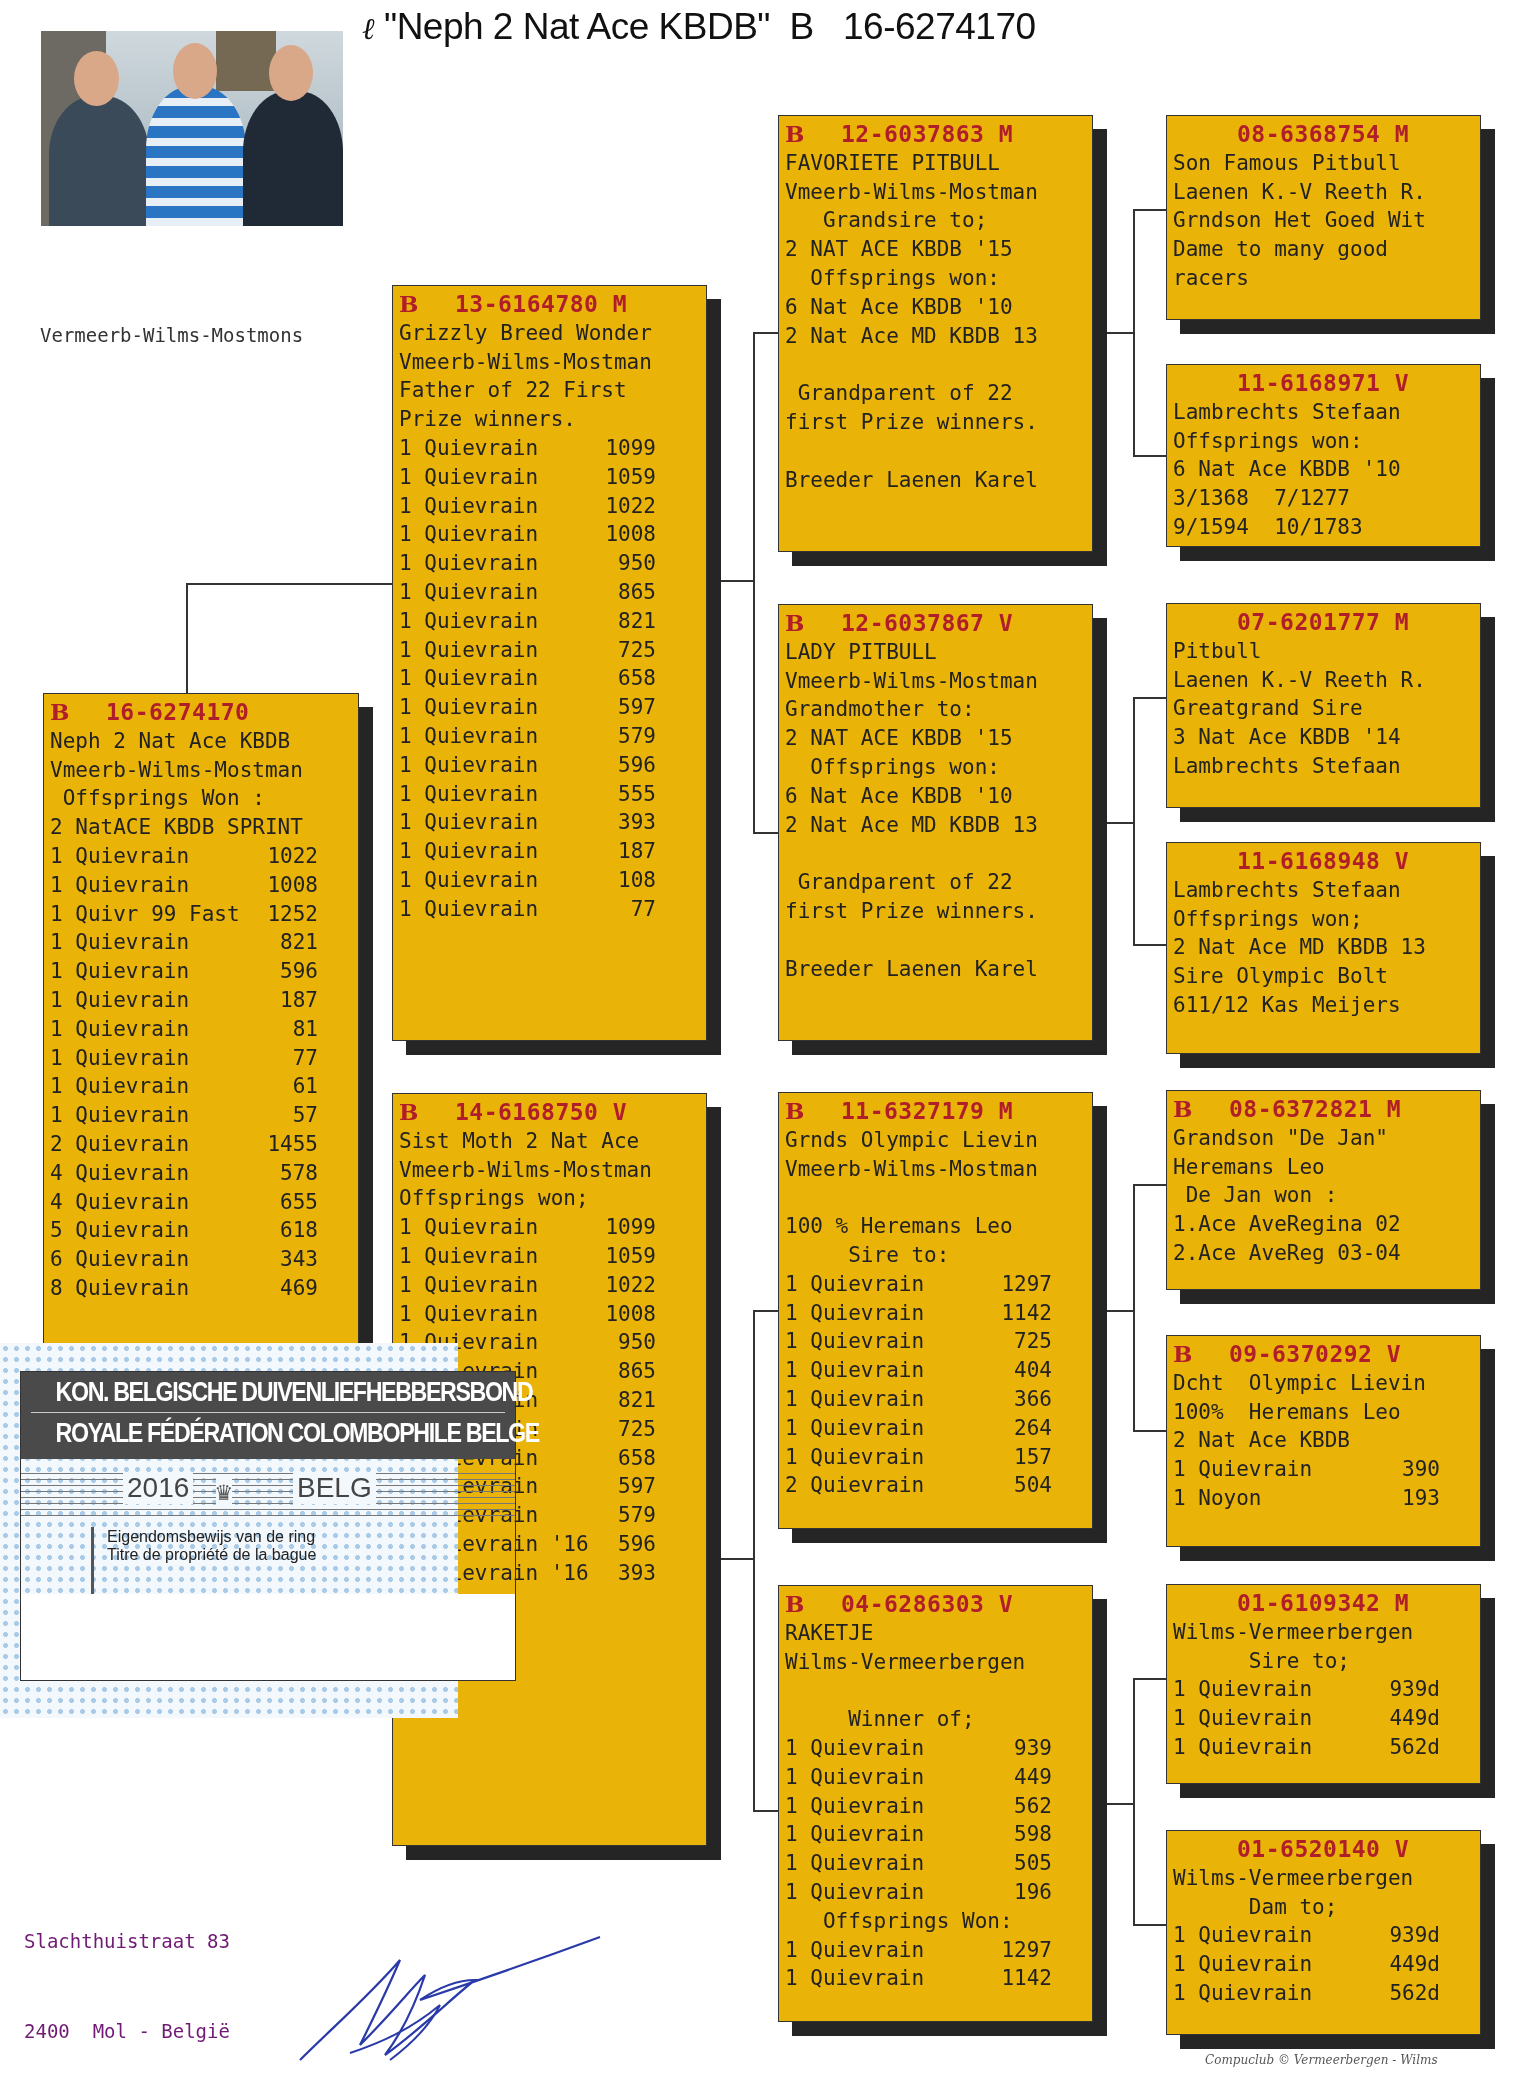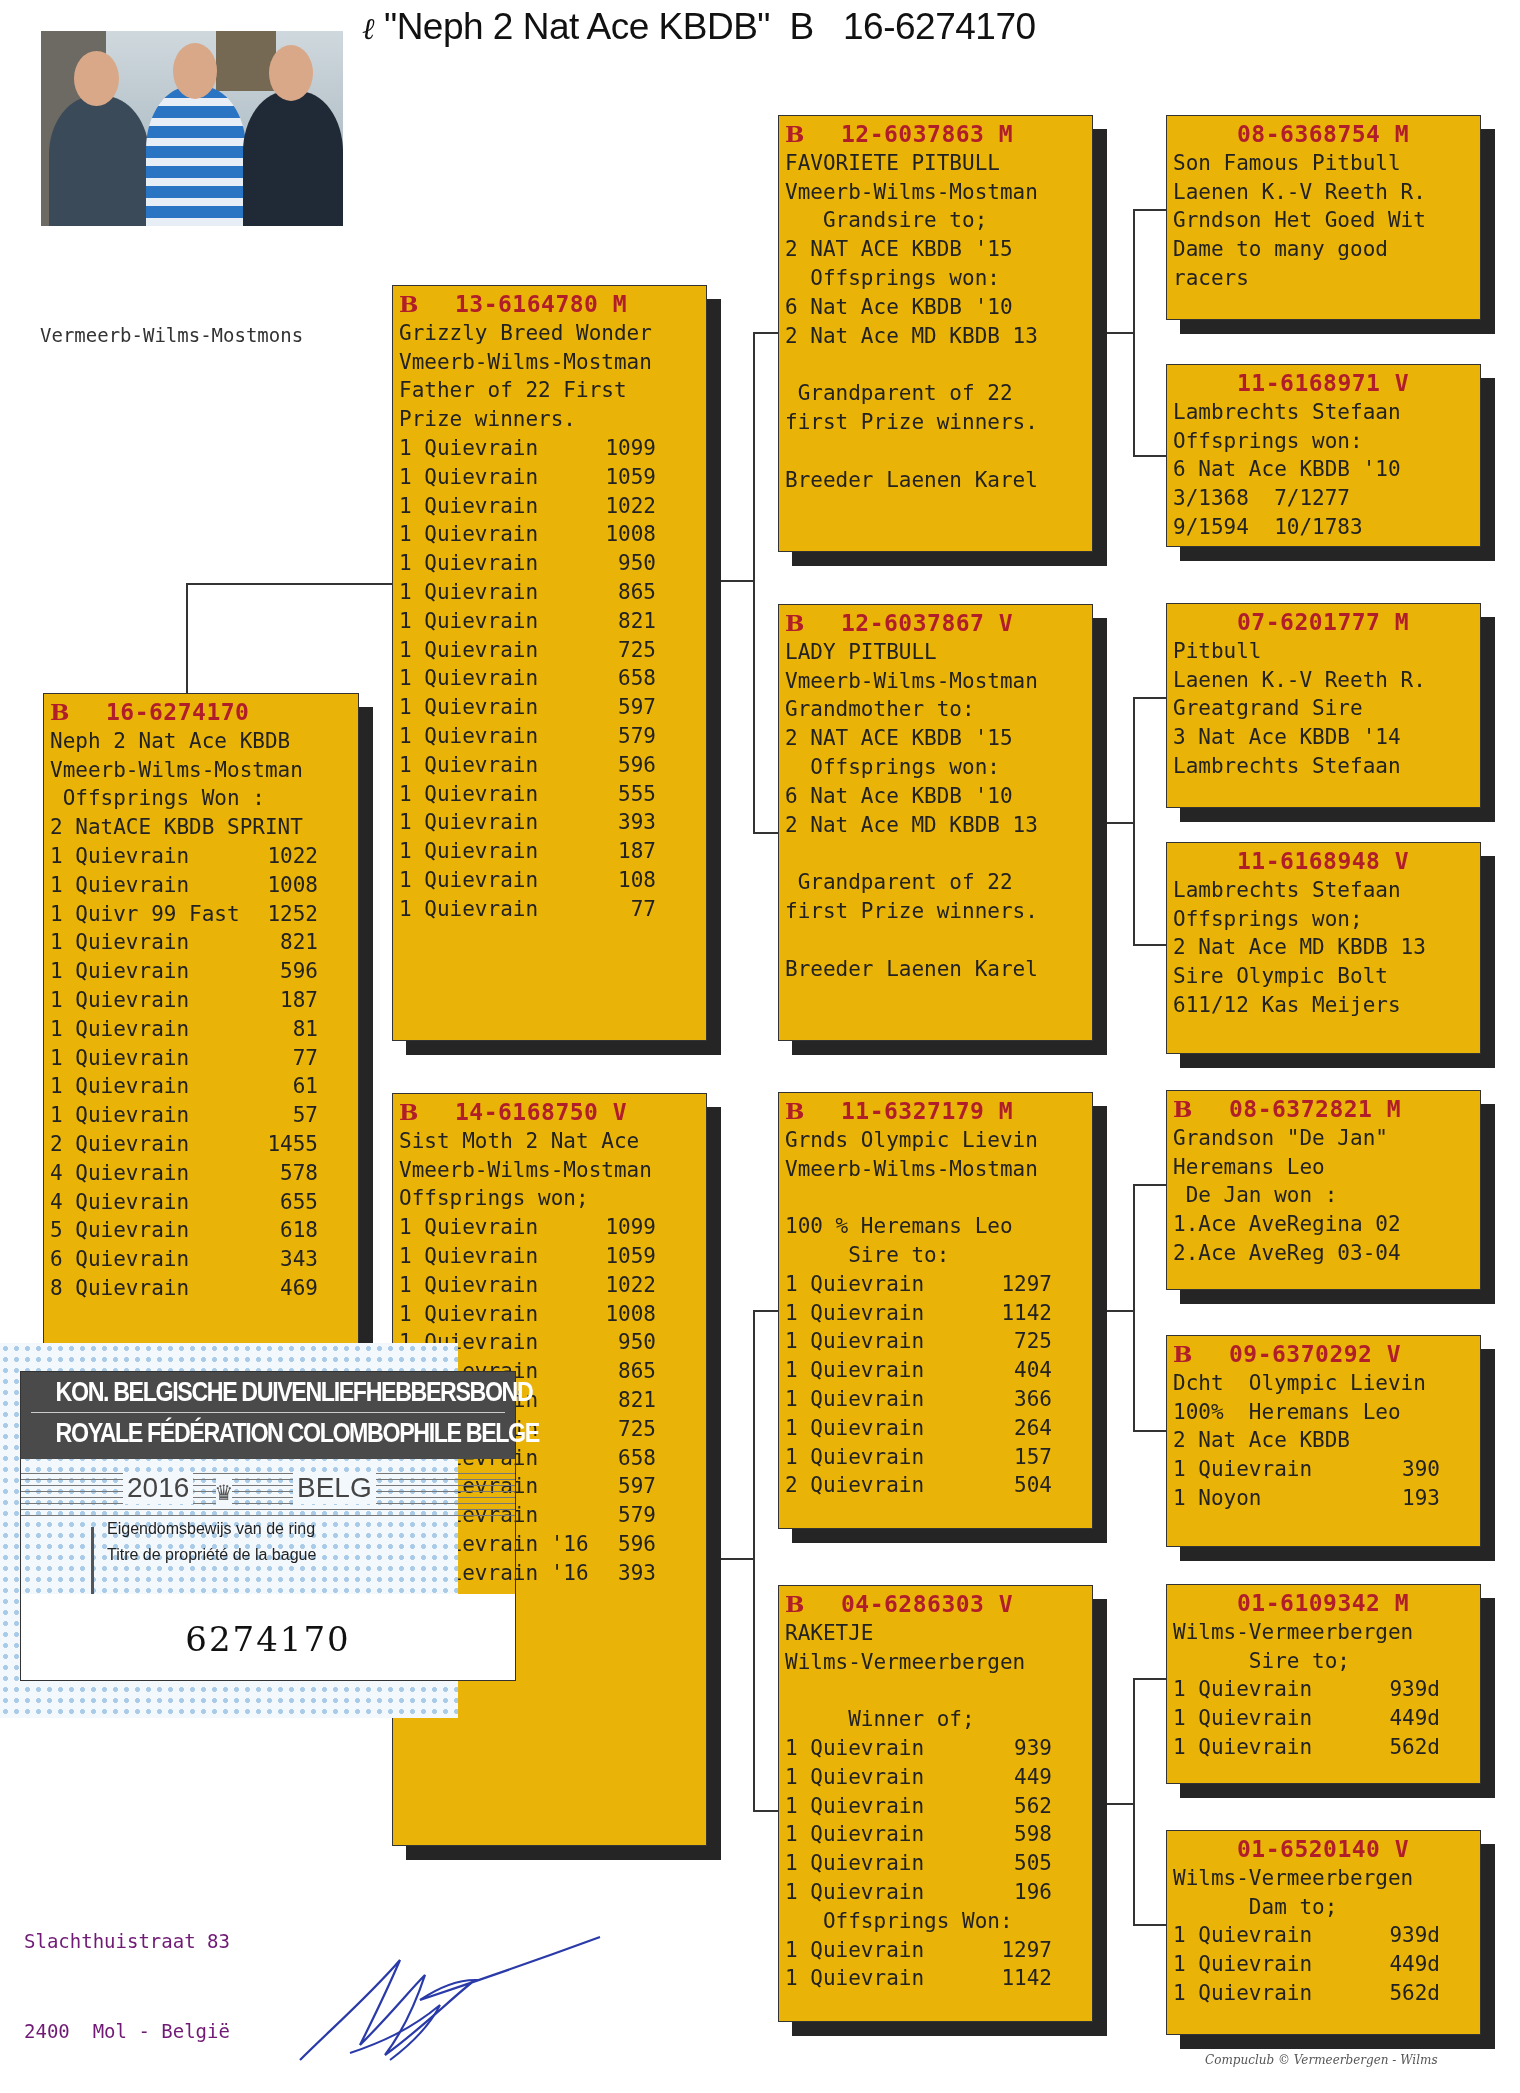--- a/index.html
+++ b/index.html
@@ -37,21 +37,21 @@
   .ring .banner { position:absolute; left:0; top:0; width:100%; height:87px; background:#4a4a4a; color:#fff;
                   font-family:"Liberation Sans", sans-serif; font-weight:bold; font-stretch:condensed; }
   .ring .banner div { text-align:center; font-size:27px; line-height:40px; letter-spacing:-1.6px; transform:scaleX(0.86); transform-origin:center; white-space:nowrap; }
   .ring .banner hr { margin:0 10px; border:none; border-top:1px solid #ccc; }
   .ring .year-row { position:absolute; left:0; top:96px; width:100%; height:50px;
                     background-image:repeating-linear-gradient(180deg, transparent 0 5px, #777 5px 6px); opacity:1; }
   .ring .year { position:absolute; left:102px; top:100px; font-family:"Liberation Sans", sans-serif; font-size:28px; color:#444; background:#f3f8fc; padding:0 4px; }
   .ring .crown { position:absolute; left:195px; top:104px; font-size:26px; color:#555; background:#f3f8fc; }
   .ring .belg { position:absolute; left:272px; top:100px; font-family:"Liberation Sans", sans-serif; font-size:28px; color:#444; background:#f3f8fc; padding:0 4px; }
   .ring .doc1, .ring .doc2 { position:absolute; left:86px; font-family:"Liberation Sans", sans-serif; font-size:16px; color:#222; white-space:nowrap; }
-  .ring .doc1 { top:148px;text-align:right; }
+  .ring .doc1 { top:156px;text-align:right; }
   .ring .doc2 { top:174px; }
   .ring .slot { position:absolute; left:70px; top:155px; width:3px; height:70px; background:#555; }
   .ring .white-area { position:absolute; left:0; top:222px; width:100%; height:86px; background:#fff; }
   .ring .number { position:absolute; left:0; width:100%; top:247px; text-align:center;
                   font-family:"DejaVu Serif", serif; font-size:34px; letter-spacing:2px; color:#111; }
 
   .contact { position:absolute; left:24px; top:1866px; white-space:pre; }
   .contact .name { font-size:31px; font-weight:bold; color:#222; line-height:38px; }
   .contact .info { font-size:19px; color:#701a75; line-height:29px;margin-top:23px; }
   .signature { position:absolute; left:290px; top:1935px; }
@@ -134,21 +134,20 @@
       <div>ROYALE FÉDÉRATION COLOMBOPHILE BELGE</div>
     </div>
     <div class="year-row"></div>
     <span class="year">2016</span>
     <span class="crown">♛</span>
     <span class="belg">BELG</span>
     <div class="slot"></div>
     <span class="doc1">Eigendomsbewijs van de ring</span>
     <span class="doc2">Titre de propriété de la bague</span>
     <div class="white-area"></div>
-    <div class="number">6274170</div>
   </div>
 </div>
 
 <div class="contact">
   <div class="info">Slachthuistraat 83</div>
   <div class="info">2400  Mol - België</div>
   
   
 </div>
 

